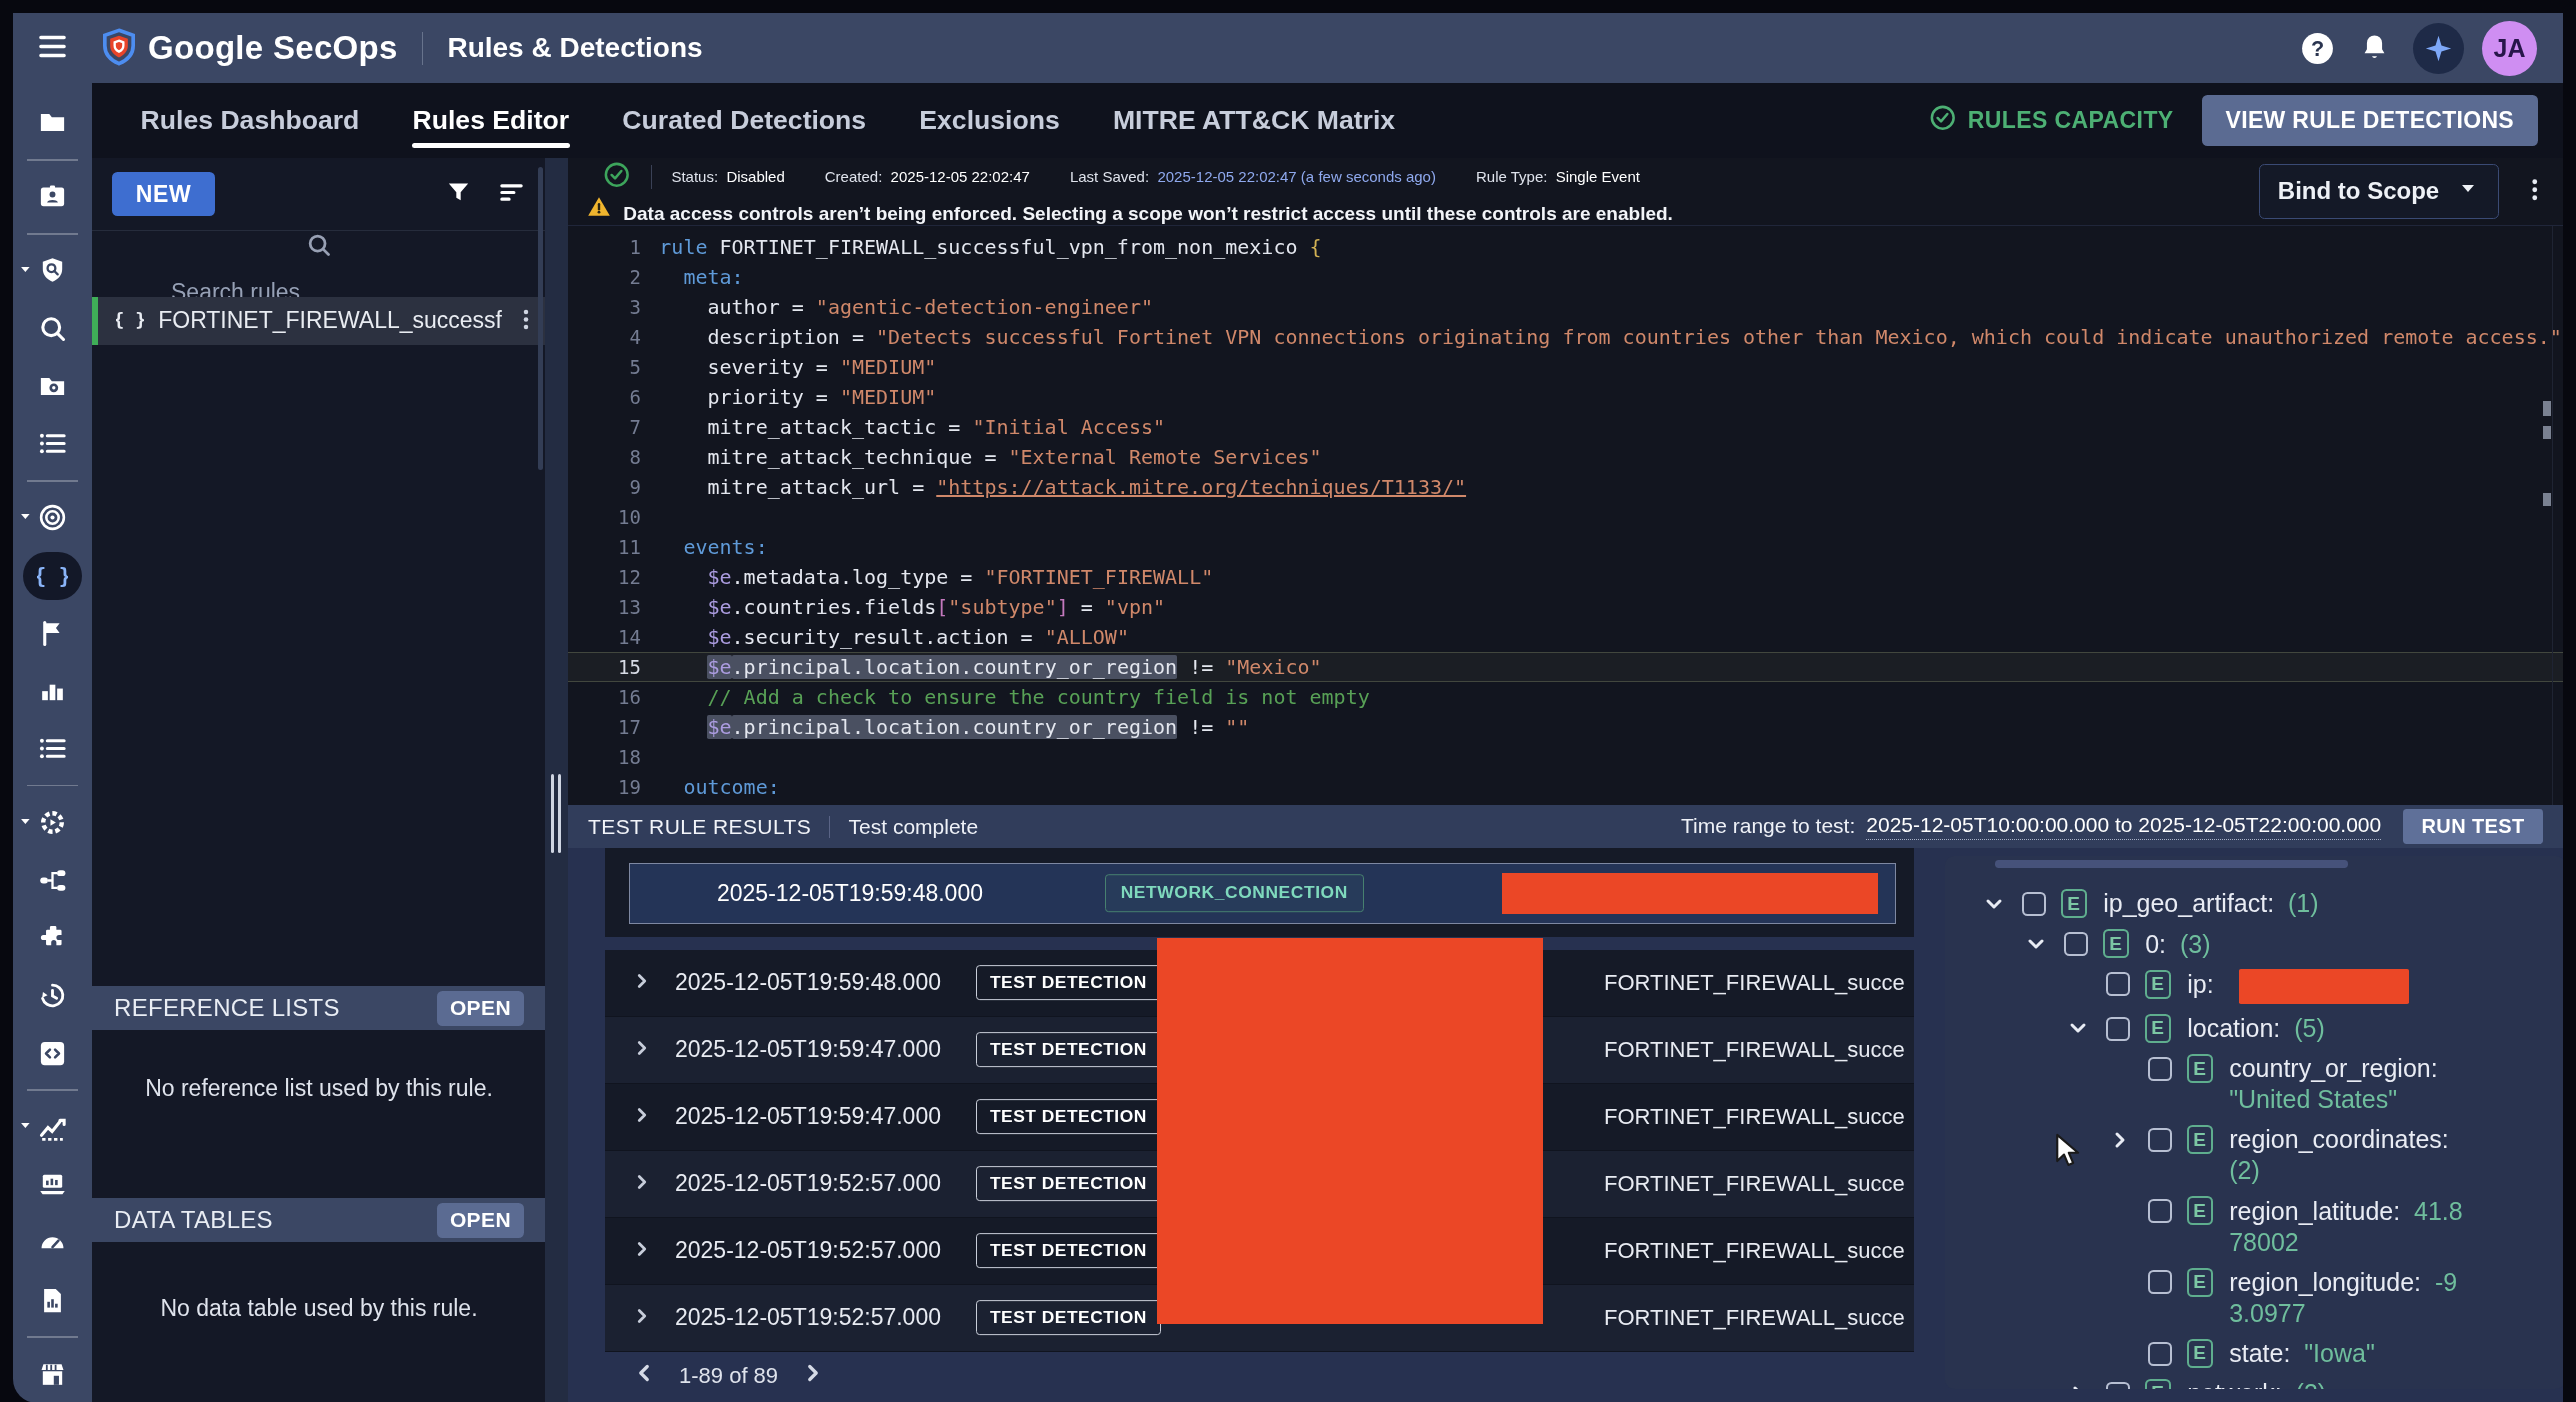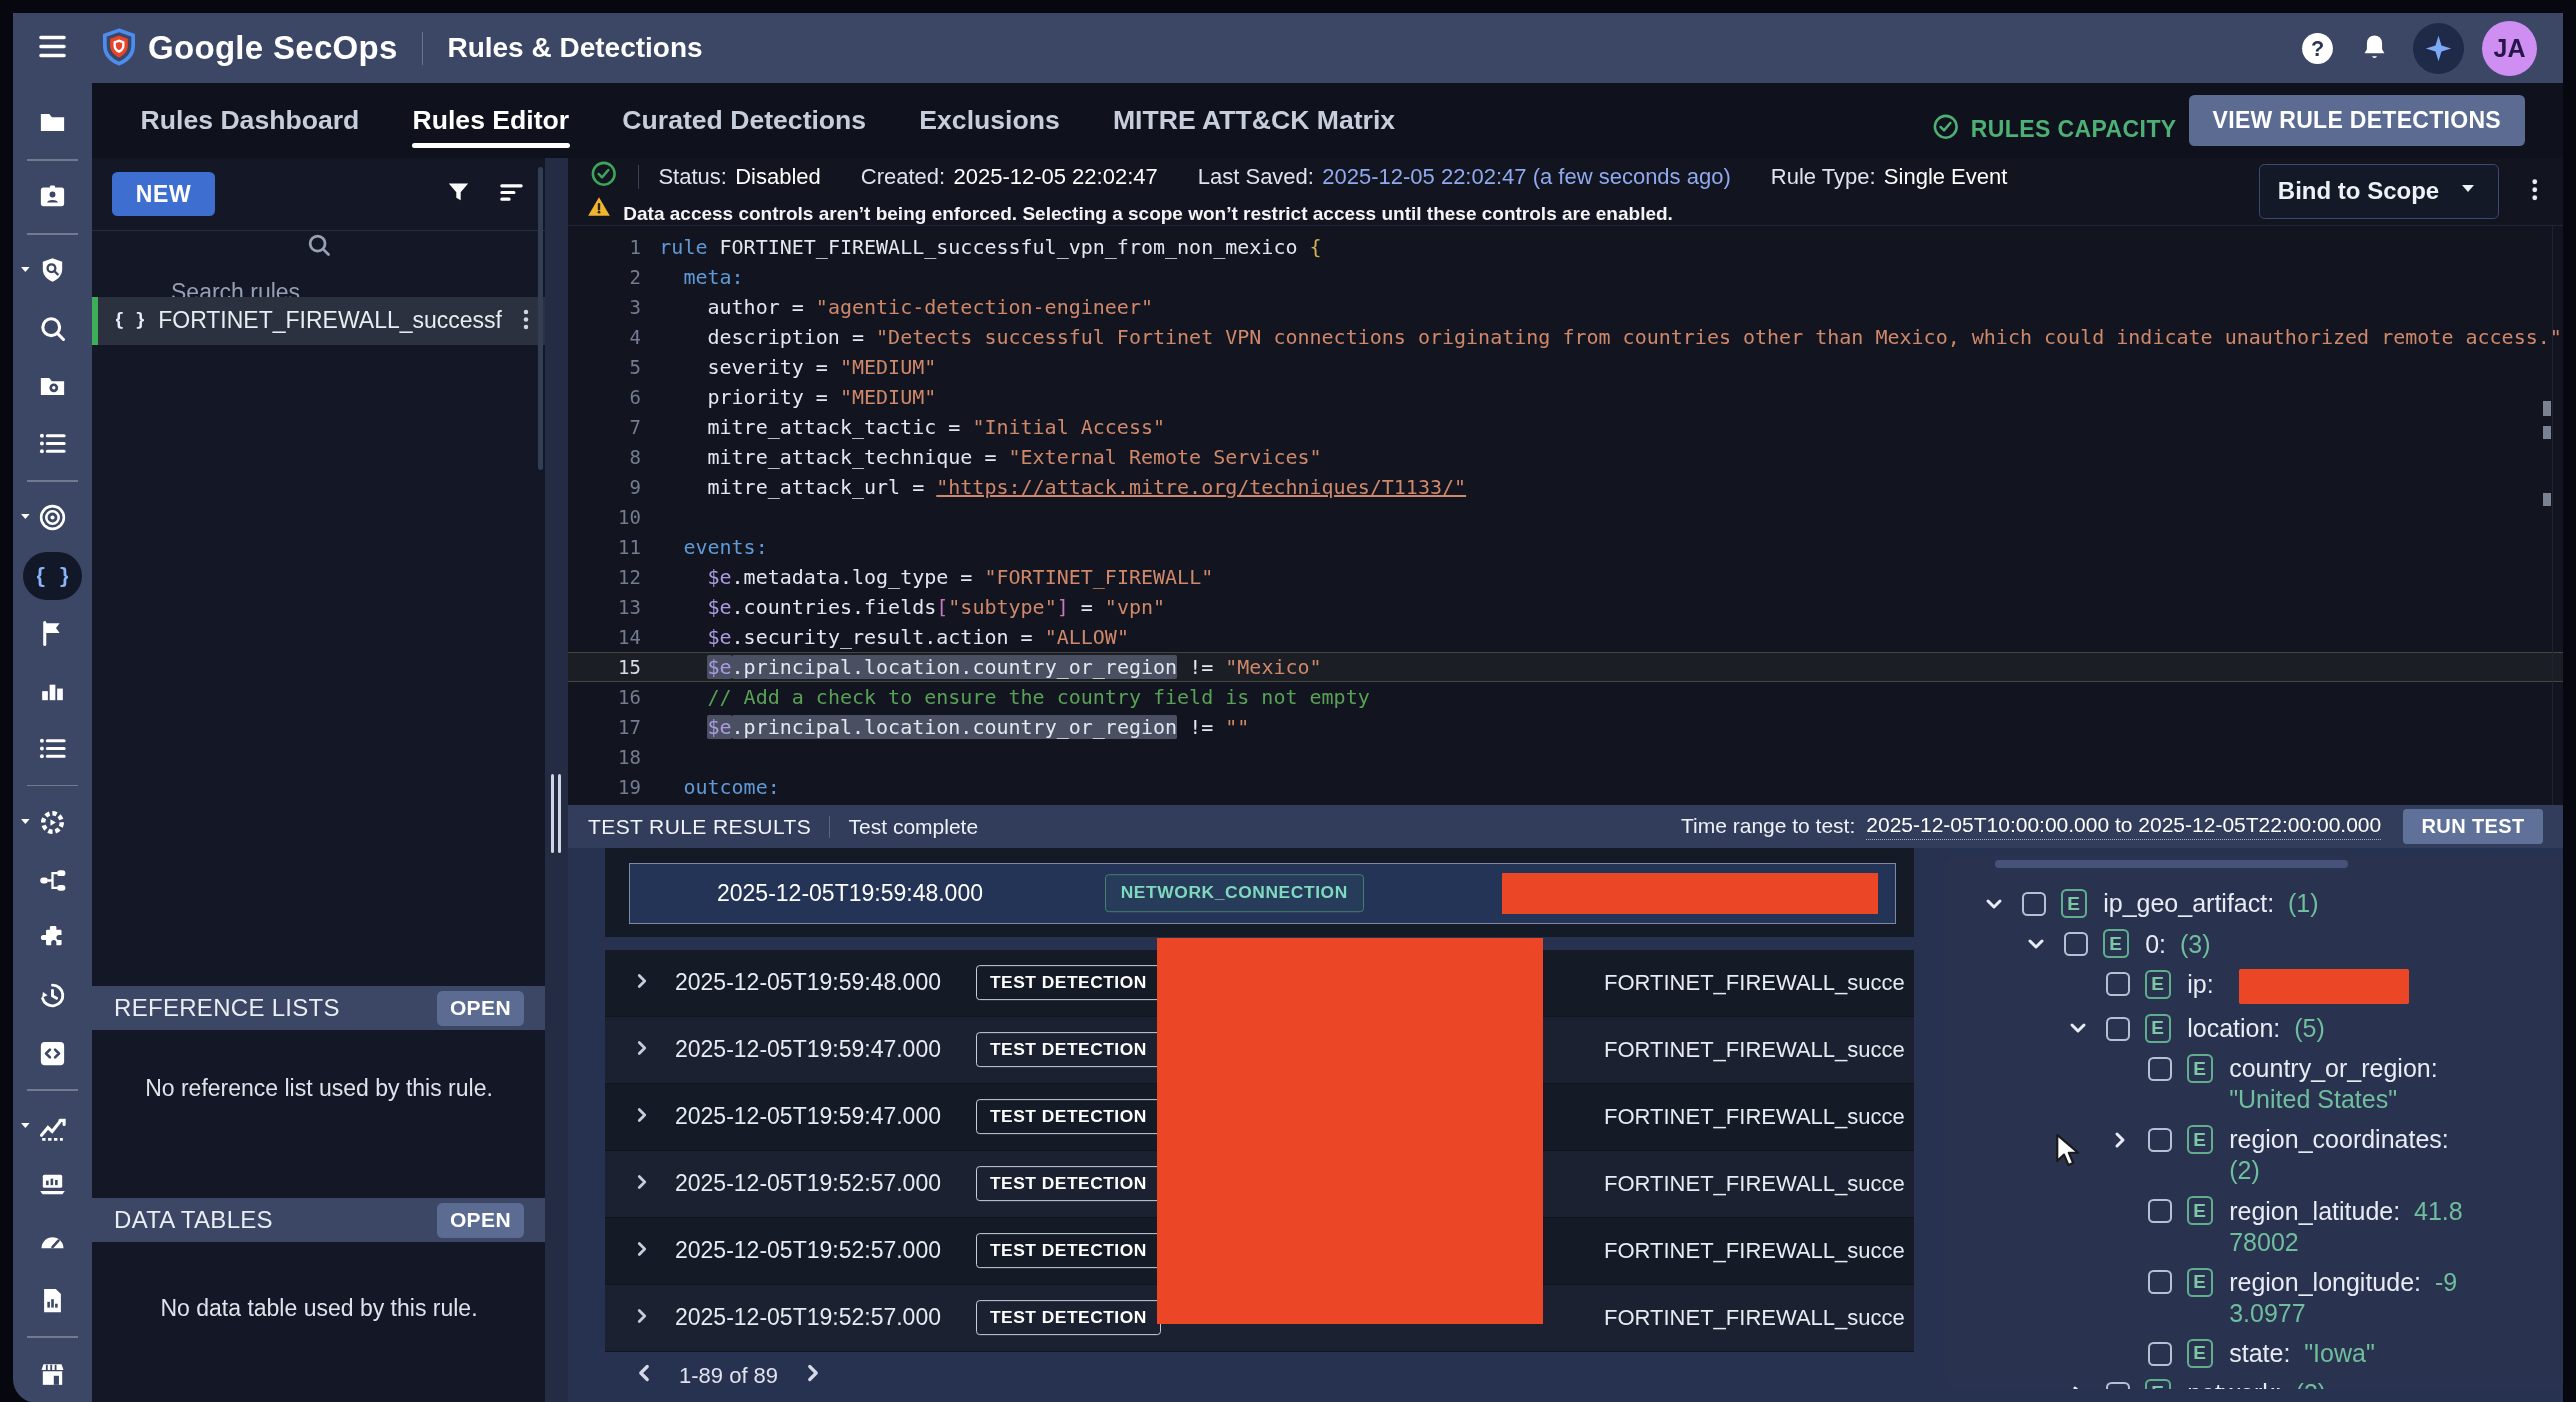--- a/index.html
+++ b/index.html
@@ -32,21 +32,21 @@
   .sb-pill{display:flex;align-items:center;justify-content:center;width:59px;height:48px;border-radius:24px;}
   .sb-item.active .sb-pill{background:#131828;}
 
   
   #tabbar{position:absolute;left:92px;top:83px;width:2471px;height:75px;background:#0f121d;
     display:flex;align-items:center;padding-left:22px;}
   .tab{position:relative;height:100%;display:flex;align-items:center;padding:0 26.6px;font-size:26.6px;
     font-weight:bold;color:#c7cddb;cursor:pointer;white-space:nowrap;}
   .tab.active{color:#fff;}
   .tab.active::after{content:"";position:absolute;left:26px;right:26px;bottom:10px;height:5.5px;border-radius:2.8px;background:#fff;}
-  #tab-right{margin-left:auto;display:flex;align-items:flex-end;gap:12px;padding-right:38px;}
+  #tab-right{margin-left:auto;display:flex;align-items:center;gap:28px;padding-right:25px;}
   #capacity{display:flex;align-items:center;gap:11px;color:var(--green);font-size:23px;font-weight:bold;letter-spacing:0.4px;cursor:pointer;}
   #view-detections{height:51px;padding:0 24px;background:#5b6b92;border-radius:5.5px;font-size:23px;
     font-weight:bold;letter-spacing:0.3px;color:#fff;display:flex;align-items:center;cursor:pointer;white-space:nowrap;}
 
   
   #rulespanel{position:absolute;left:92px;top:158px;width:454px;bottom:0;background:#141826;}
   .rp-toolbar{height:72px;display:flex;align-items:center;padding:0 20px;}
   #new-btn{width:103px;height:44px;background:var(--blue);border-radius:5.5px;color:#fff;font-size:23px;
     font-weight:bold;letter-spacing:0.6px;display:flex;align-items:center;justify-content:center;cursor:pointer;}
   .rp-tools{margin-left:auto;display:flex;align-items:center;gap:24px;}
@@ -69,21 +69,21 @@
   #ref-header{top:828px;} #ref-empty{top:917px;}
   #dt-header{top:1040px;} #dt-empty{top:1137px;}
 
   
   #gutter{position:absolute;left:545px;top:158px;width:23px;bottom:0;background:#232c42;}
   #gutter .grip{position:absolute;width:2.8px;height:79px;top:616px;background:#cfd5e2;border-radius:1.8px;}
   #gutter .grip.a{left:6.4px;} #gutter .grip.b{left:13px;}
 
   
   #editor{position:absolute;left:568px;top:158px;width:1995px;height:647px;background:#12151f;overflow:hidden;}
-  .ed-status{height:37px;display:flex;align-items:center;padding-left:22px;font-size:22px;color:#e6e9f1;white-space:nowrap;}
+  .ed-status{height:37px;display:flex;align-items:center;padding-left:35px;font-size:15px;color:#e6e9f1;white-space:nowrap;}
   .ed-sep{width:0.9px;height:24px;background:#3a4156;margin:0 20px;flex:none;}
   .ed-group{margin-right:40px;display:flex;gap:8.3px;}
   .ed-label{color:#dfe3ec;}
   .ed-val{color:#fff;}
   .ed-val.link{color:var(--link);}
   .ed-warn{height:31px;display:flex;align-items:flex-end;gap:11px;padding-left:18.3px;font-size:19px;
     font-weight:bold;color:#f2f4f8;border-bottom:0.9px solid #20263a;}
   #code{position:relative;padding-top:5.5px;font-family:"DejaVu Sans Mono",monospace;font-size:20px;}
   .cl{display:flex;height:30px;line-height:30px;white-space:pre;}
   .cl .n{width:73px;text-align:right;color:#747c92;font-size:19px;flex:none;}

